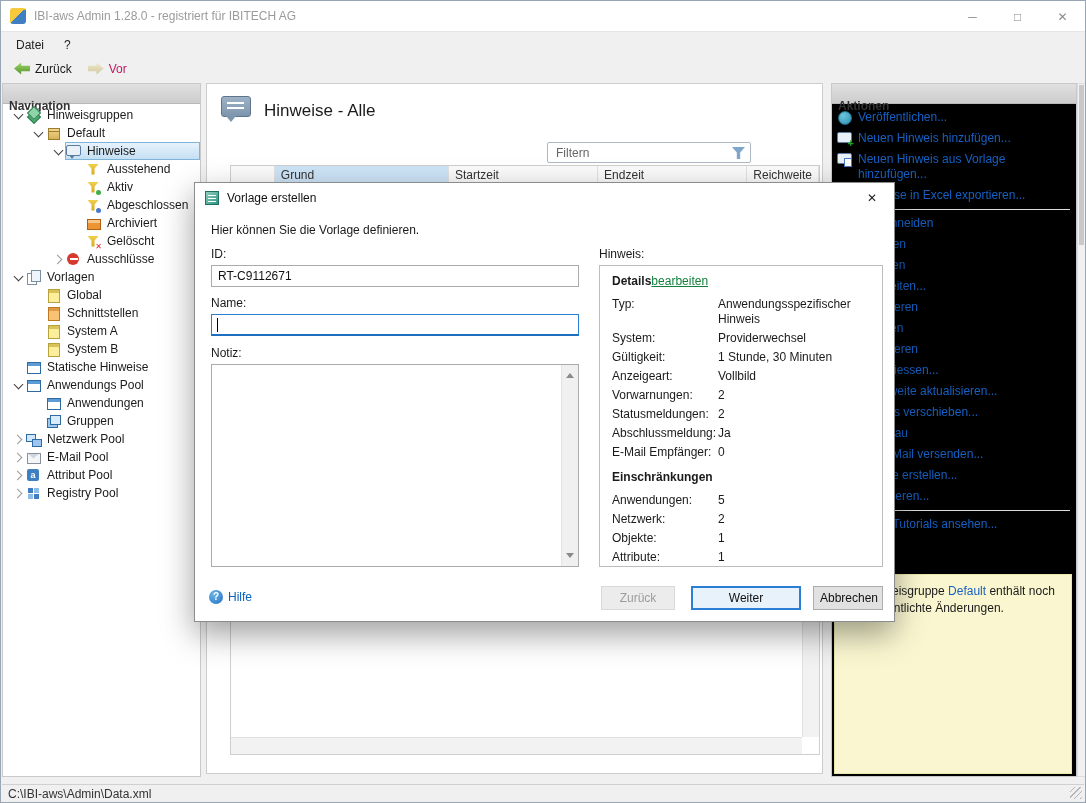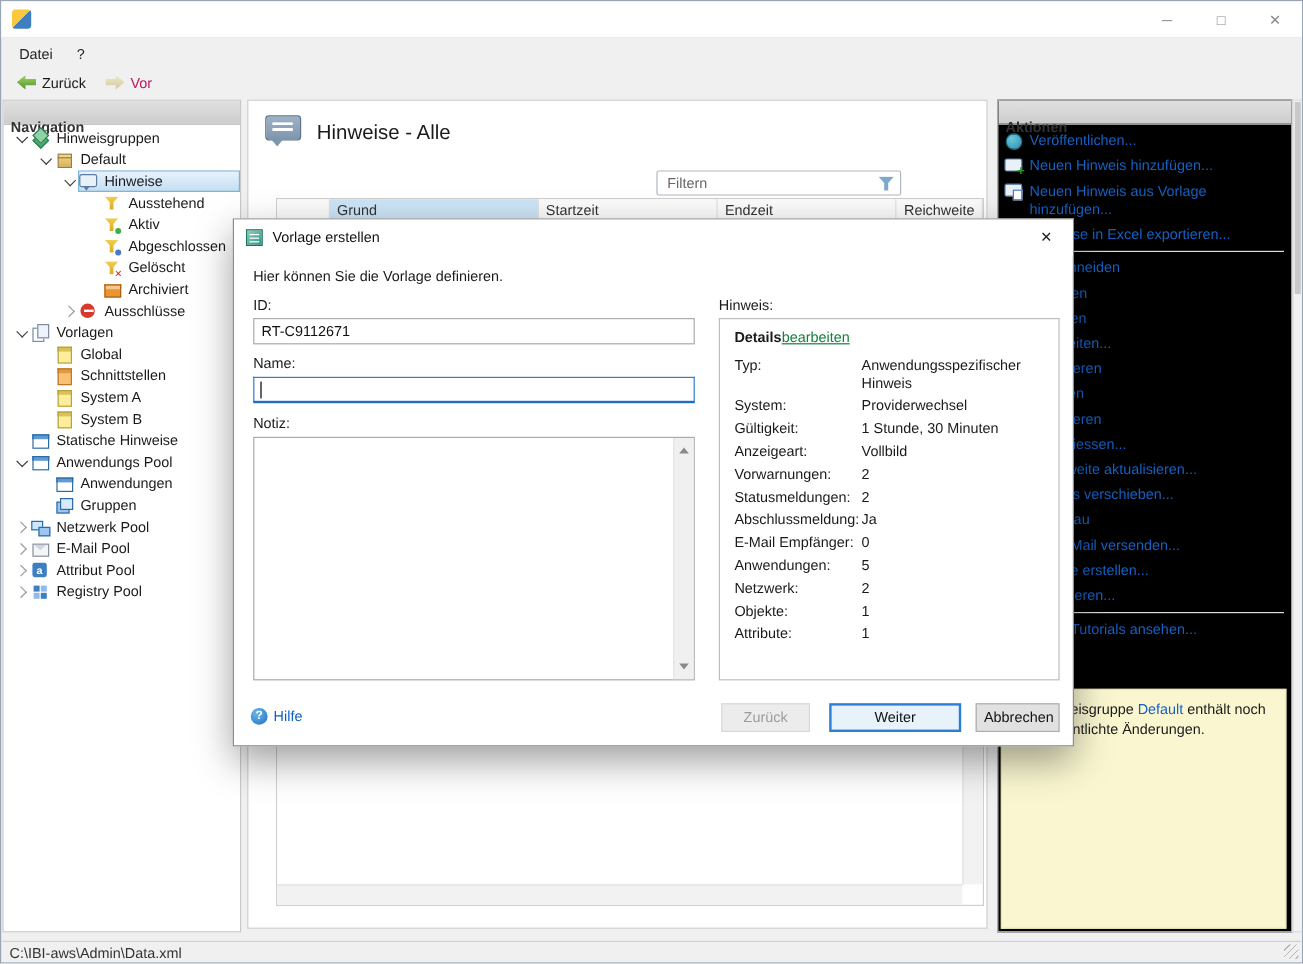--- a/index.html
+++ b/index.html
@@ -151,20 +151,21 @@
   .btn.b-next{left:496px;width:110px;border:2px solid #2a7fd4;background:#e7f2fb;}
   .btn.b-cancel{left:618px;width:70px;}
 </style>
 </head>
 <body>
 
 <div class="app">
 
   <div class="titlebar">
     <span class="appicon"></span>
+    <span class="apptitle">IBI-aws Admin 1.28.0 - registriert für IBITECH AG</span>
     <div class="wbtns">
       <span class="wbtn">─</span>
       <span class="wbtn">□</span>
       <span class="wbtn">✕</span>
     </div>
   </div>
 
   <div class="menubar">
     <span class="menuitem">Datei</span>
     <span class="menuitem">?</span>
@@ -222,29 +223,29 @@
         <div class="trow" style="padding-left: 68px;">
           <span class="chev leaf"></span>
           <span class="band">
             <span class="ti i-filter-done-icon"></span>
             <span class="tlabel">Abgeschlossen</span>
           </span>
         </div>
         <div class="trow" style="padding-left: 68px;">
           <span class="chev leaf"></span>
           <span class="band">
+            <span class="ti i-archive-box-icon"></span>
+            <span class="tlabel">Archiviert</span>
+          </span>
+        </div>
+        <div class="trow" style="padding-left: 68px;">
+          <span class="chev leaf"></span>
+          <span class="band">
             <span class="ti i-filter-deleted-icon"></span>
             <span class="tlabel">Gelöscht</span>
-          </span>
-        </div>
-        <div class="trow" style="padding-left: 68px;">
-          <span class="chev leaf"></span>
-          <span class="band">
-            <span class="ti i-archive-box-icon"></span>
-            <span class="tlabel">Archiviert</span>
           </span>
         </div>
         <div class="trow" style="padding-left: 48px;">
           <span class="chev collapsed"></span>
           <span class="band">
             <span class="ti i-exclusion-icon"></span>
             <span class="tlabel">Ausschlüsse</span>
           </span>
         </div>
         <div class="trow" style="padding-left: 8px;">
@@ -515,20 +516,21 @@
           </div>
           <div class="drow">
             <span class="dlabel">Abschlussmeldung:</span>
             <span class="dval">Ja</span>
           </div>
           <div class="drow">
             <span class="dlabel">E-Mail Empfänger:</span>
             <span class="dval">0</span>
           </div>
         </div>
+      <div class="dheadtitle restr">Einschränkungen</div>
       <div id="restriction-rows">
           <div class="drow">
             <span class="dlabel">Anwendungen:</span>
             <span class="dval">5</span>
           </div>
           <div class="drow">
             <span class="dlabel">Netzwerk:</span>
             <span class="dval">2</span>
           </div>
           <div class="drow">

